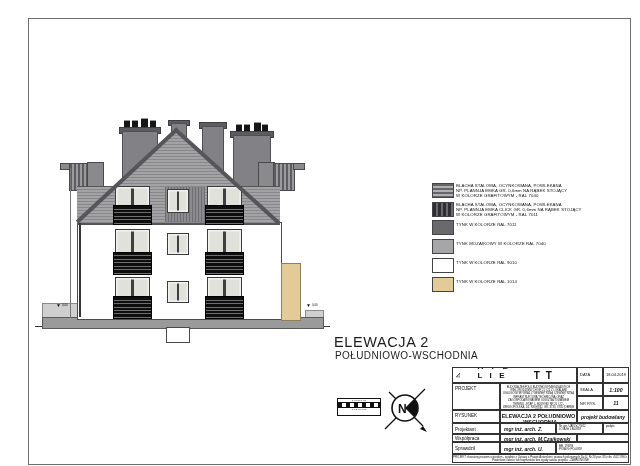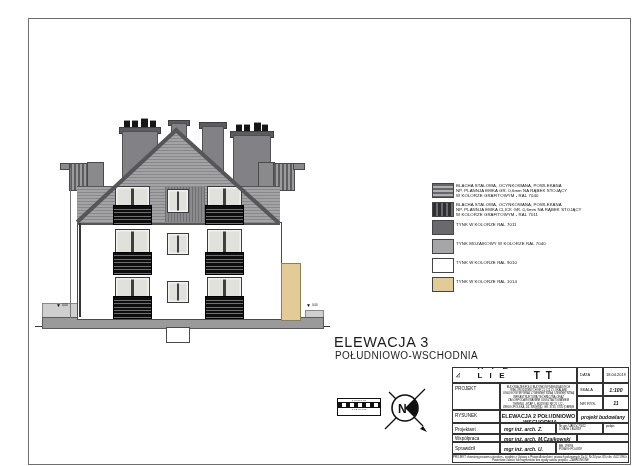--- a/index.html
+++ b/index.html
@@ -149,21 +149,21 @@
     <div class="abs lg-sw sw3" style="left:2px;top:38px;"></div>
     <div class="abs lg-text" style="left:26px;top:40px;width:130px;">TYNK  W KOLORZE RAL 7011</div>
     <div class="abs lg-sw sw4" style="left:2px;top:57px;"></div>
     <div class="abs lg-text" style="left:26px;top:59px;width:130px;">TYNK MOZAIKOWY W KOLORZE RAL 7040</div>
     <div class="abs lg-sw sw5" style="left:2px;top:76px;"></div>
     <div class="abs lg-text" style="left:26px;top:78px;width:130px;">TYNK W KOLORZE RAL 9010</div>
     <div class="abs lg-sw sw6" style="left:2px;top:95px;"></div>
     <div class="abs lg-text" style="left:26px;top:97px;width:130px;">TYNK W KOLORZE RAL 1014</div>
   </div>
 
-  <div class="abs dtitle" style="left:334px;top:334px;">ELEWACJA 3</div>
+  <div class="abs dtitle" style="left:334px;top:334px;">ELEWACJA 2</div>
   <div class="abs dsub" style="left:335px;top:350px;">POŁUDNIOWO-WSCHODNIA</div>
 
   <div class="abs" style="left:337px;top:398px;width:42px;height:16px;border:0.8px solid #111;">
     <div class="scaletxt">1 0 1 2 3 4 5</div>
     <div class="scalebar"></div>
     <div class="scaletxt">0 1 2 3 4 5 m</div>
   </div>
 
   <svg class="abs" style="left:380px;top:384px;" width="50" height="50" viewBox="0 0 50 50">
     <line x1="5" y1="45" x2="45" y2="5" stroke="#111" stroke-width="1.2"></line>

